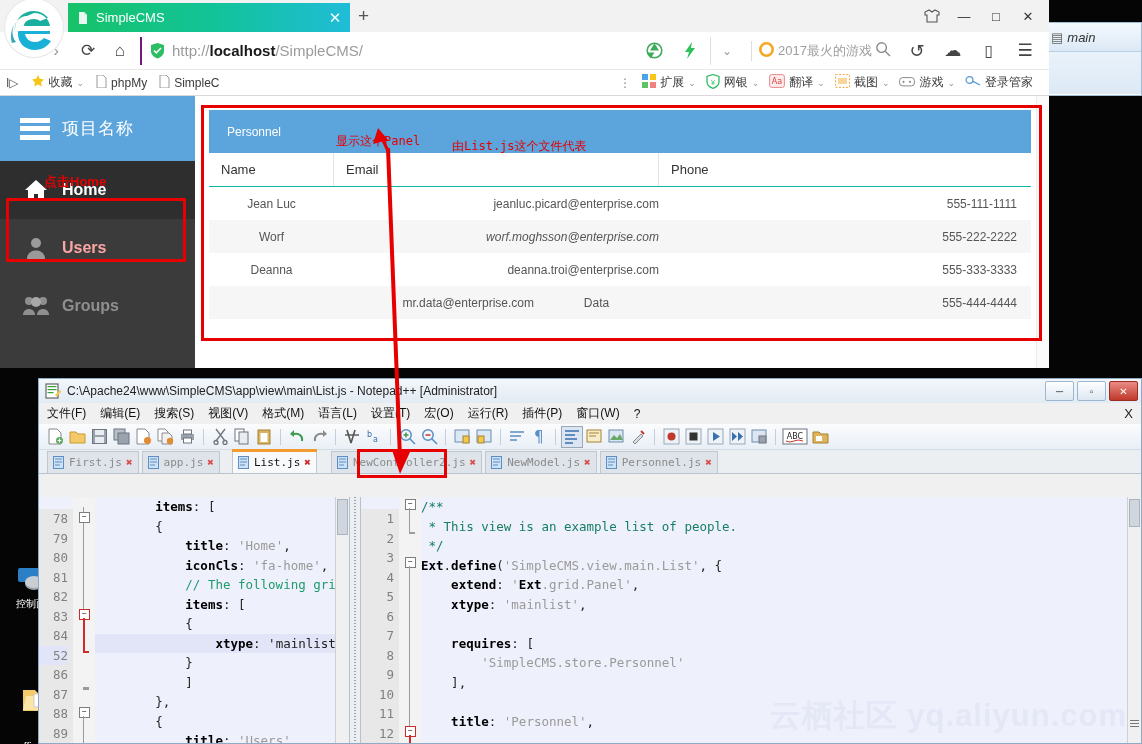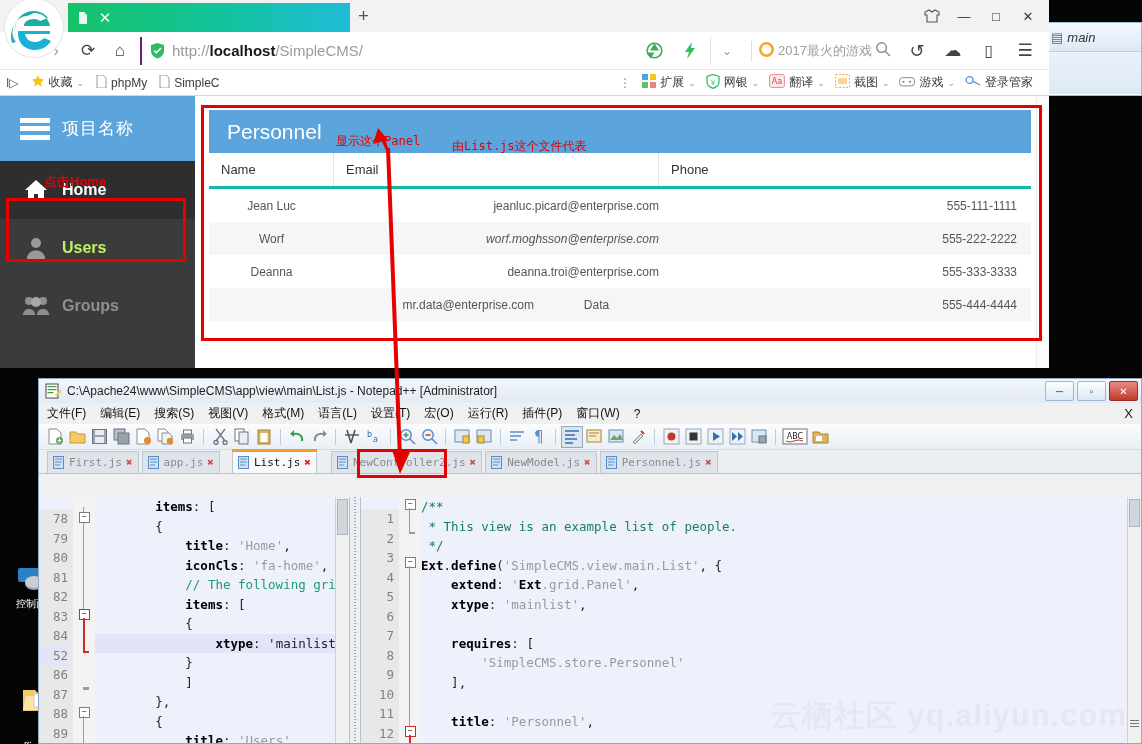--- a/index.html
+++ b/index.html
@@ -49,28 +49,28 @@
   
   #viewport{position:absolute;left:0;top:96px;width:1049px;height:272px;background:#fff;overflow:hidden;}
   #sidebar{position:absolute;left:0;top:0;width:195px;height:272px;background:#3b3b3b;}
   #sb-head{height:65px;background:#5ba4dc;display:flex;align-items:center;padding-left:20px;box-sizing:border-box;}
   #sb-head .burger{width:30px;height:22px;display:flex;flex-direction:column;justify-content:space-between;margin-right:12px;}
   #sb-head .burger i{display:block;height:5px;background:#fff;}
   #sb-head .burger i:nth-child(1){width:30px;}
   #sb-head .burger i:nth-child(2){width:30px;}
   #sb-head .burger i:nth-child(3){width:30px;}
   #sb-title{color:#fff;font-size:17px;letter-spacing:1px;}
-  .sb-item{height:58px;display:flex;align-items:center;padding-left:22px;box-sizing:border-box;color:#bef264;font-size:16px;font-weight:bold;}
+  .sb-item{height:58px;display:flex;align-items:center;padding-left:22px;box-sizing:border-box;color:#fca5a5;font-size:16px;font-weight:bold;}
   .sb-item.active{background:#2e2e2e;color:#fff;}
   .sb-item .ic{width:28px;margin-right:12px;display:flex;align-items:center;justify-content:center;}
   #content{position:absolute;left:195px;top:0;right:0;height:272px;background:#fff;}
   
   #panel{position:absolute;left:14px;top:14px;right:18px;background:#fff;}
-  #panel-hd{height:43px;background:#5ba4dc;color:#fff;display:flex;align-items:center;padding-left:18px;font-size:21px;box-sizing:border-box;}
-  .grid-hd{display:flex;height:33px;border-bottom:3px solid #14b8a6;}
+  #panel-hd{height:43px;background:#5ba4dc;color:#fff;display:flex;align-items:center;padding-left:18px;font-size:12px;box-sizing:border-box;}
+  .grid-hd{display:flex;height:33px;border-bottom:1px solid #14b8a6;}
   .grid-hd .c{display:flex;align-items:center;padding-left:12px;box-sizing:border-box;font-size:13px;color:#333;border-right:1px solid #e2e2e2;}
   .grid-row{display:flex;height:33px;font-size:12px;color:#555;}
   .grid-row.alt{background:#f6f6f6;}
   .grid-row .c{display:flex;align-items:center;justify-content:center;box-sizing:border-box;}
   .grid-row .c.r{justify-content:flex-end;padding-right:14px;text-align:center;}
   .col1{width:125px;} .col2{width:325px;} .col3{flex:1 1 auto;}
   .vscroll{position:absolute;right:0;top:0;width:12px;height:272px;background:#fbfbfb;border-left:1px solid #ececec;}
   
   .redbox{position:absolute;border:3px solid #e60000;box-sizing:border-box;pointer-events:none;}
   .redtxt{position:absolute;color:#e60000;font-family:"DejaVu Sans Mono",monospace;font-size:12px;white-space:nowrap;}
@@ -185,20 +185,21 @@
       </svg>
     </div>
 
     <div class="tab">
       <span class="tab-ico">
         <svg width="14" height="14" viewBox="0 0 14 14">
             <path d="M3 1h5l3 3v9H3z" fill="#fff" opacity=".9"></path>
             <path d="M8 1l3 3H8z" fill="#cfeee2"></path>
           </svg>
       </span>
+      <span class="tab-label">SimpleCMS</span>
       <span class="tab-close">✕</span>
     </div>
     <div class="newtab">+</div>
 
     <div class="wctl">
       <div>
         <svg width="16" height="14" viewBox="0 0 16 14">
             <path d="M5 1L1 3v3h2v7h10V6h2V3l-4-2-3 2z" fill="none" stroke="#555" stroke-width="1.1"></path>
           </svg>
       </div>

